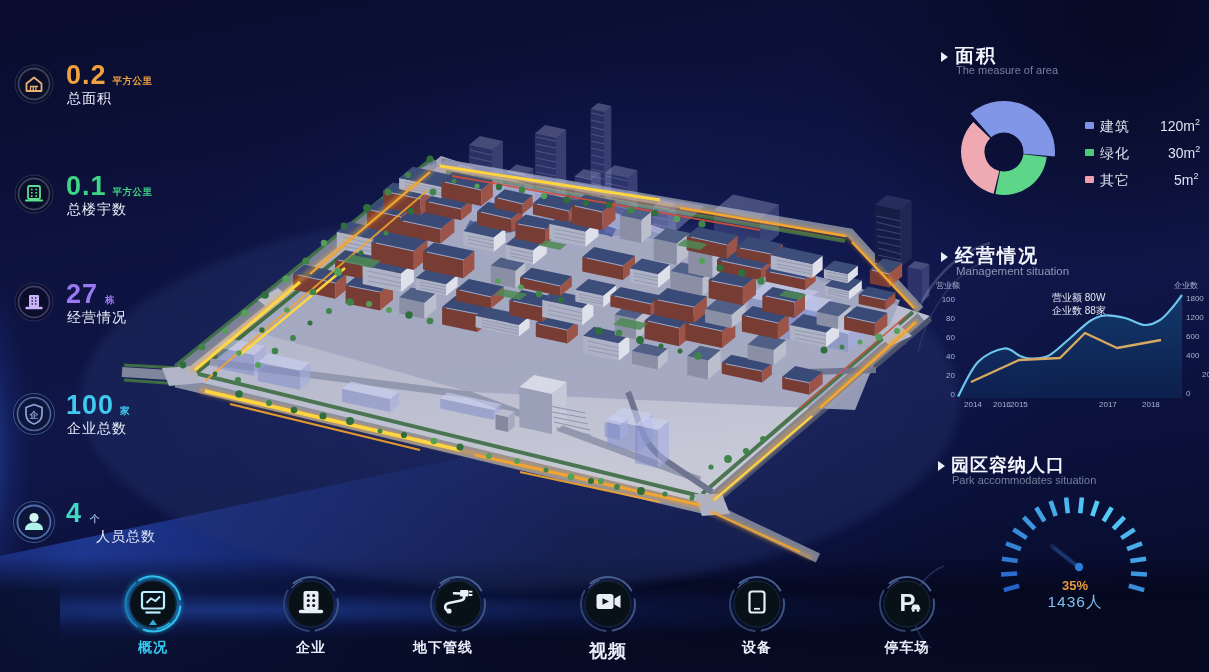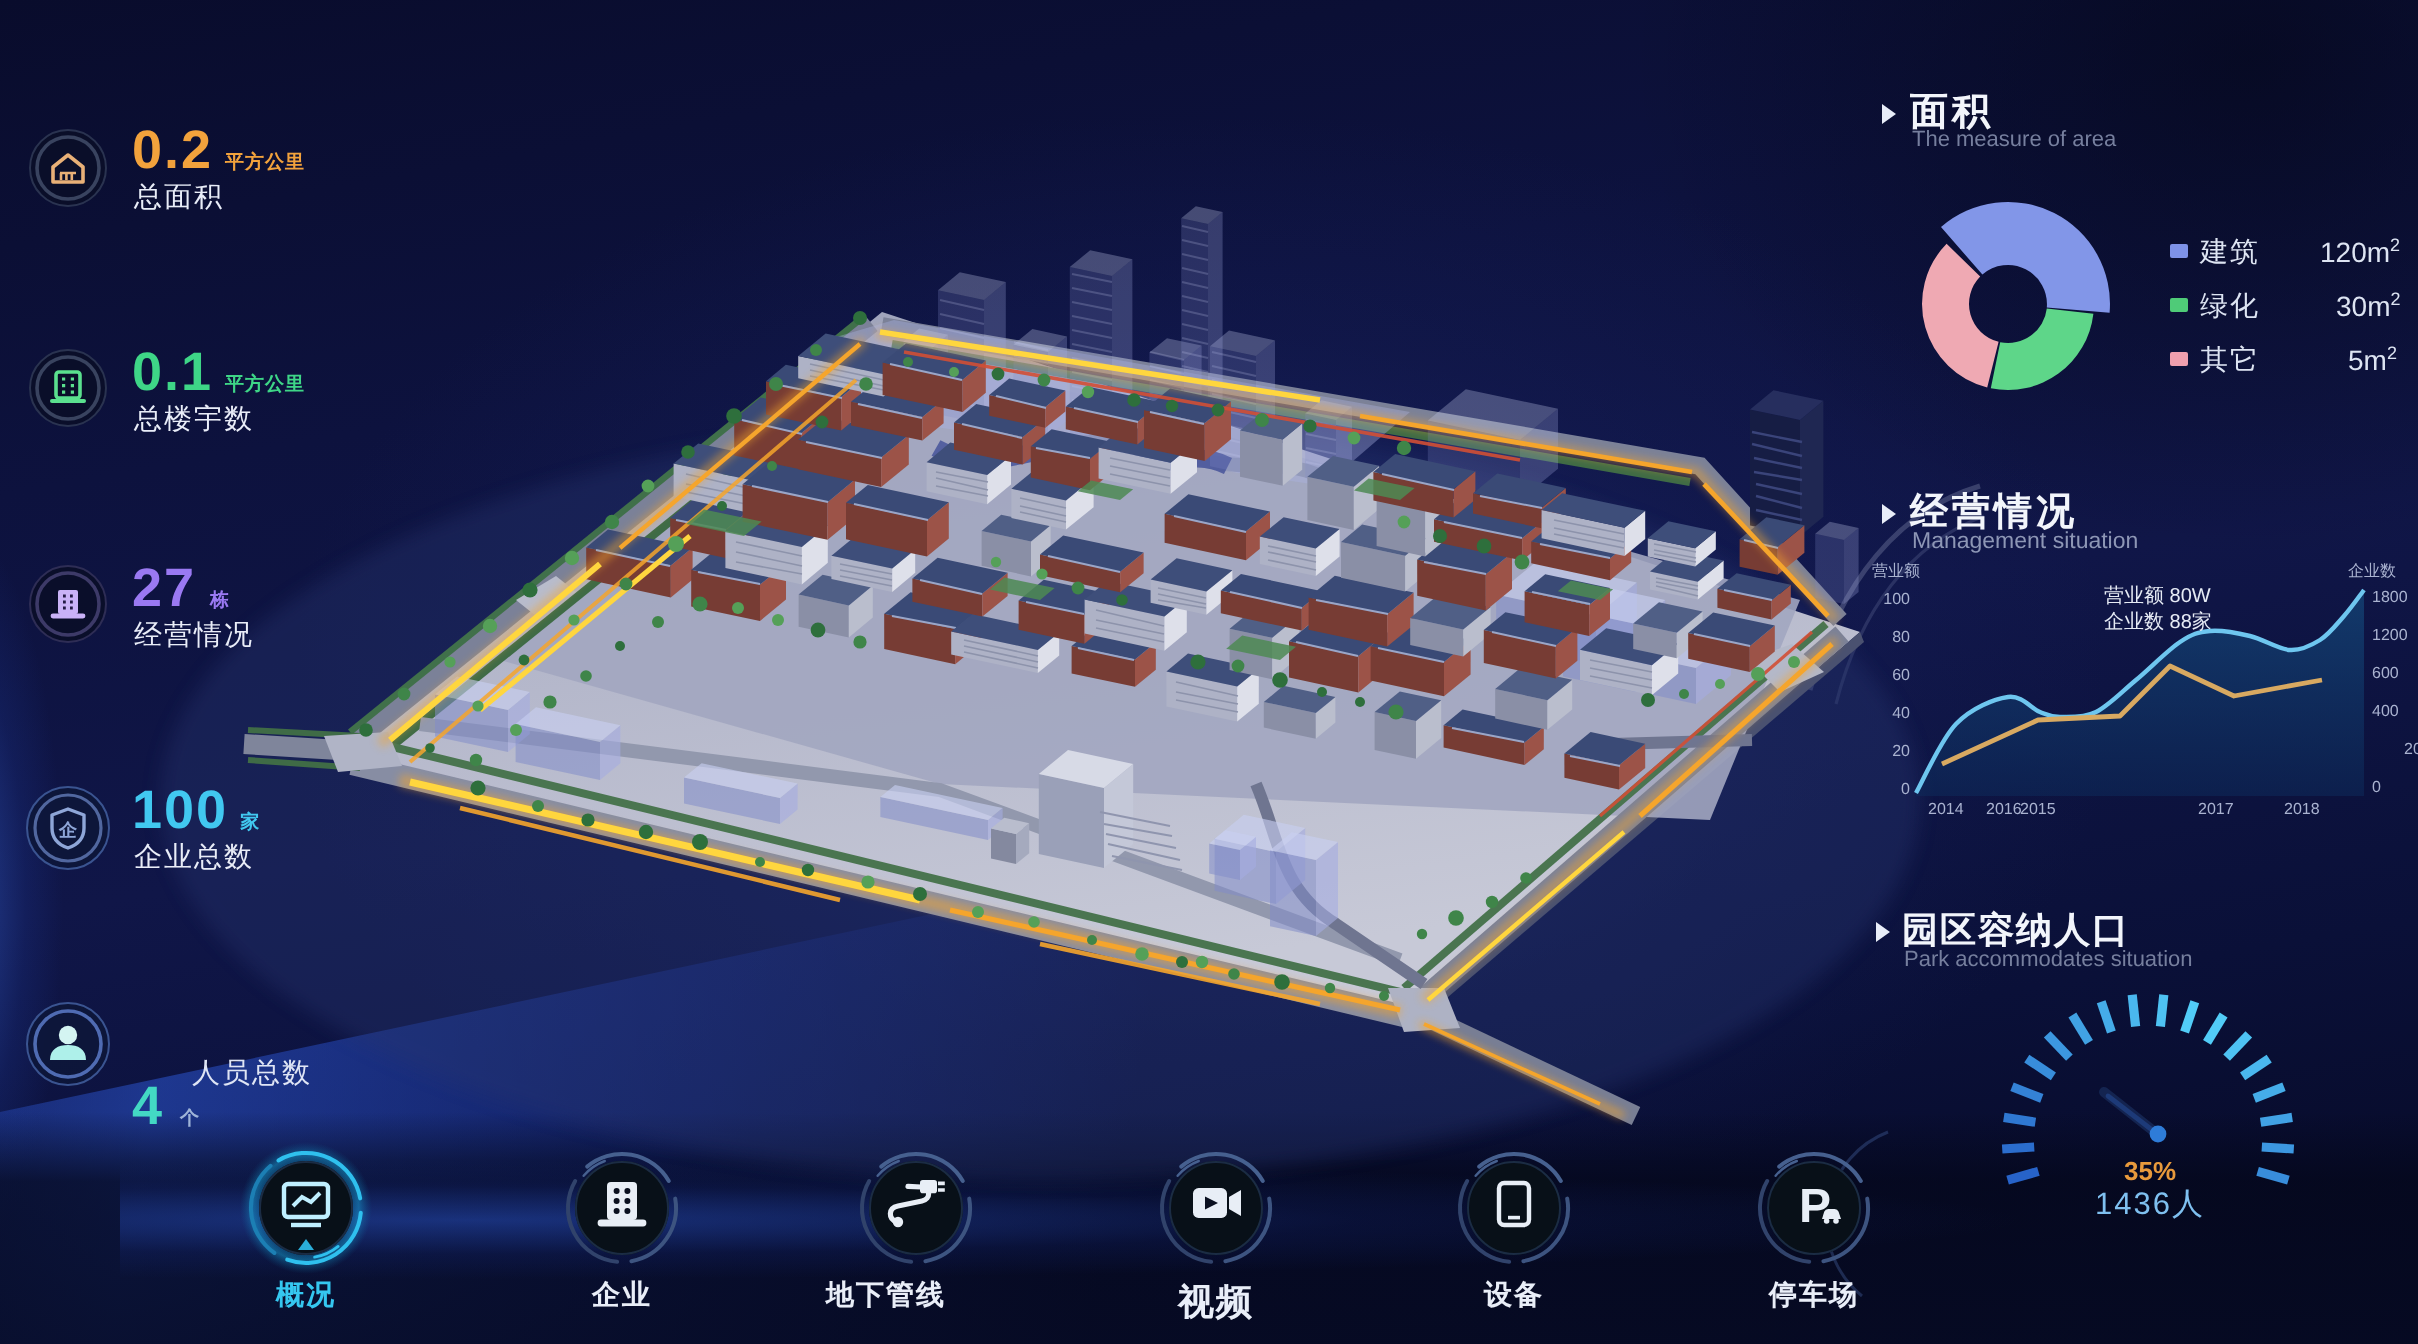--- a/index.html
+++ b/index.html
@@ -709,21 +709,21 @@
     <div style="position:absolute;left:67px;top:420px;font-size:14px;color:#e9edf8;letter-spacing:1px;">企业总数</div>
 
     <svg style="position:absolute;left:12px;top:500px;" width="44" height="44" viewBox="0 0 44 44">
       <circle cx="22" cy="22" r="20" fill="#0d1638" opacity="0.85"></circle>
       <circle cx="22" cy="22" r="16.5" fill="none" stroke="#4f6bb2" stroke-width="1.8"></circle>
       <circle cx="22" cy="22" r="20.5" fill="none" stroke="#3a5490" stroke-width="1"></circle>
       <circle cx="22" cy="17.5" r="4.6" fill="#d4f4f2"></circle>
       <path d="M13 30 C13 24.5 17 22.5 22 22.5 C27 22.5 31 24.5 31 30 Z" fill="#aef0ea"></path>
     </svg>
 
-    <div style="position:absolute;left:66px;top:498px;font-size:27px;font-weight:bold;color:#43d8c4;letter-spacing:1px;margin-top:40px;">4<span style="font-size:9.5px;font-weight:bold;margin-left:8px;letter-spacing:0.5px;color:#9fb4d8;">个</span></div>
+    <div style="position:absolute;left:66px;top:498px;font-size:27px;font-weight:bold;color:#43d8c4;letter-spacing:1px;">4<span style="font-size:9.5px;font-weight:bold;margin-left:8px;letter-spacing:0.5px;color:#9fb4d8;">个</span></div>
 
     <div style="position:absolute;left:67px;top:528px;font-size:14px;color:#dfe5f5;letter-spacing:1px;margin-left:29px;">人员总数</div>
 
   </div>
 
   <div style="position:absolute;left:941px;top:43px;color:#f2f5fb;"><span style="display:inline-block;width:0;height:0;border-left:7px solid #e8edf8;border-top:5px solid transparent;border-bottom:5px solid transparent;margin-right:7px;"></span><span style="font-size:19px;font-weight:bold;letter-spacing:2px;">面积</span></div>
 
   <div style="position:absolute;left:956px;top:64px;font-size:11px;color:#767f9e;">The measure of area</div>
 
   <svg style="position:absolute;left:0;top:0;pointer-events:none;" width="1209" height="672" viewBox="0 0 1209 672">

